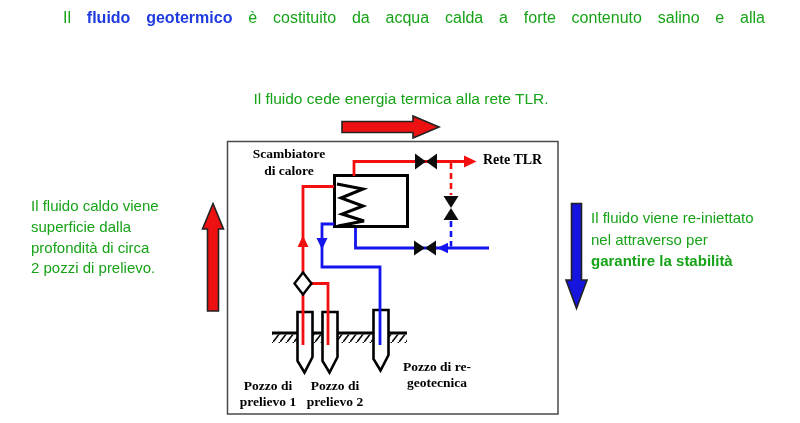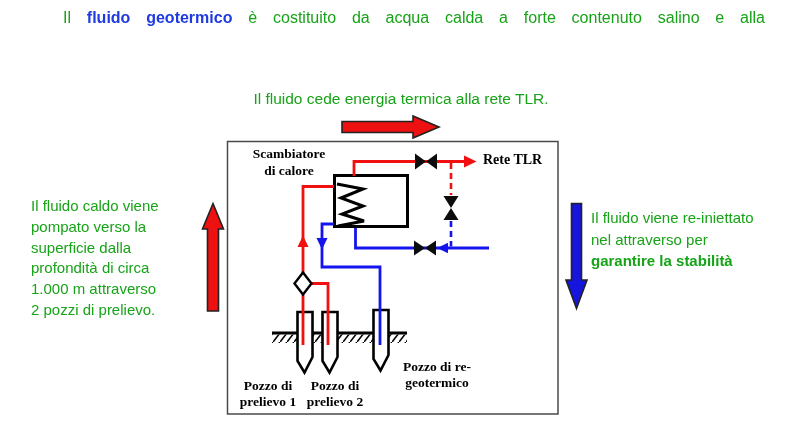--- a/index.html
+++ b/index.html
@@ -47,24 +47,22 @@
 <div class="stage">
 
   <div class="intro">
     <div class="l1"><span>Il </span><span class="hl">fluido geotermico</span><span> è costituito da acqua calda a forte contenuto salino e alla</span></div>
   </div>
 
   <div class="caption">Il fluido cede energia termica alla rete TLR.</div>
 
   <div class="note note-left">
     <div>Il fluido caldo viene</div>
-    <div>pompato verso la</div>
     <div>superficie dalla</div>
     <div>profondità di circa</div>
-    <div>1.000 m attraverso</div>
     <div>2 pozzi di prelievo.</div>
   </div>
 
   <div class="note note-right">
     <div>Il fluido viene re-iniettato</div>
     <div>nel attraverso per</div>
     <div class="bold">garantire la stabilità</div>
   </div>
 
   <svg width="800" height="423" viewBox="0 0 800 423">
@@ -127,16 +125,16 @@
   <div class="dlabel lab-pozzo1">
     <div>Pozzo di</div>
     <div>prelievo 1</div>
   </div>
   <div class="dlabel lab-pozzo2">
     <div>Pozzo di</div>
     <div>prelievo 2</div>
   </div>
   <div class="dlabel lab-pozzo3">
     <div>Pozzo di re-</div>
-    <div>geotermico</div>
+    <div>geotecnica</div>
   </div>
 
 </div>
 
 </body></html>

